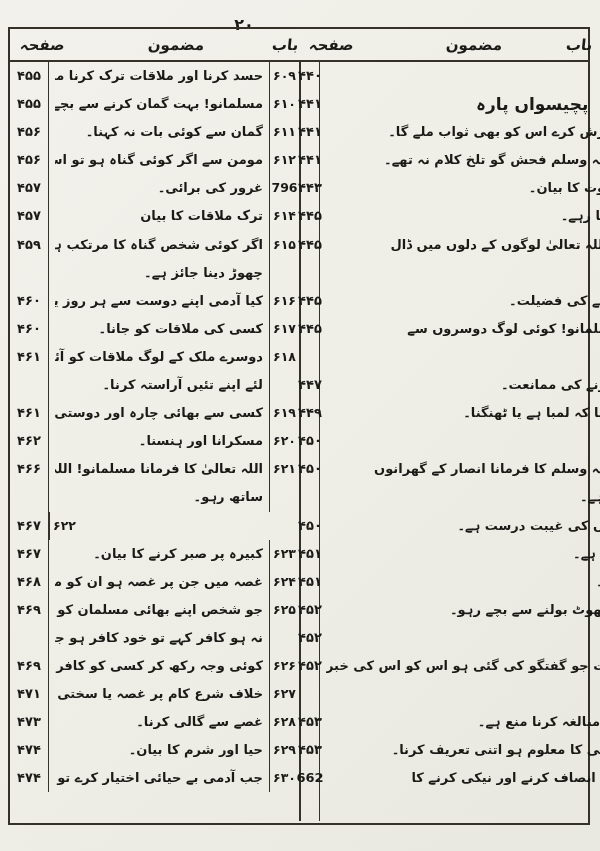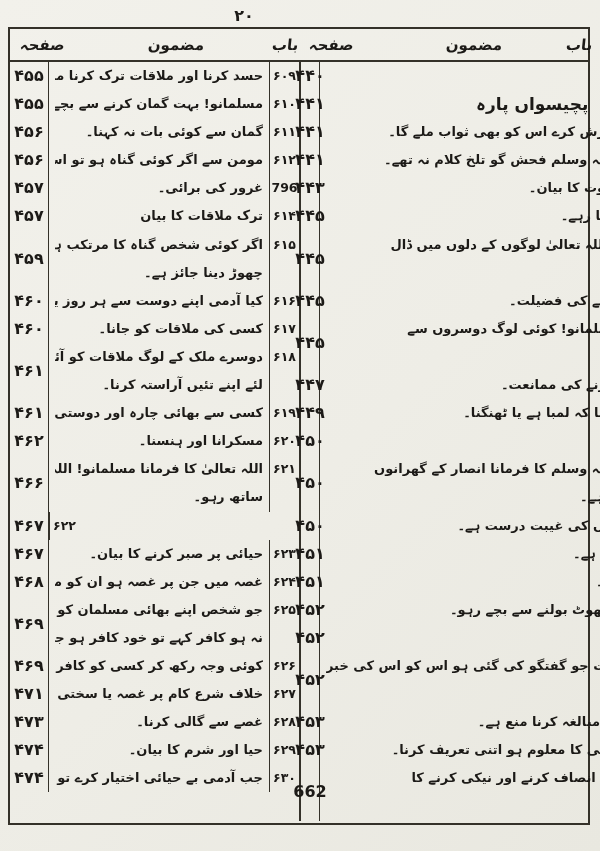--- a/index.html
+++ b/index.html
@@ -8,21 +8,21 @@
     background:#e8e7e1;
     font-family:"DejaVu Sans", sans-serif;
     position:relative;
     overflow:hidden;
   }
   .canvas{
     position:absolute;inset:0;
     background:linear-gradient(135deg,#f2f1eb 0%,#eeede6 55%,#e9e8e0 100%);
   }
   .top-page-num{
-    position:absolute;top:6px;left:0;width:488px;
+    position:absolute;top:15px;left:0;width:488px;
     text-align:center;
     font-size:16px;font-weight:bold;color:#1c1a17;
   }
   .toc-table{
     position:absolute;left:8px;top:27px;
     width:582px;height:798px;
     border:2px solid #343129;
     box-sizing:border-box;
     background:transparent;
   }
@@ -46,22 +46,22 @@
     display:flex;flex-direction:row;
     height:calc(100% - 35px);
     --lh:28.1px;
   }
   .half{box-sizing:border-box;}
   .half-left{width:291px;border-right:2px solid #343129;}
   .half-right{flex:1;}
   .row{display:flex;flex-direction:row;align-items:stretch;}
   .cell{box-sizing:border-box;}
   .safha-cell{
-    display:flex;flex-direction:column;justify-content:center;align-items:center;
-    font-size:16px;font-weight:bold;color:#1c1a17;
+    display:flex;flex-direction:column;justify-content:flex-start;align-items:center;
+    font-size:13px;font-weight:bold;color:#1c1a17;
   }
   .safha-cell div{height:var(--lh);line-height:var(--lh);}
   .half-left .safha-cell{width:39px;border-right:1.5px solid #343129;}
   .half-right .safha-cell{width:19px;border-right:1.5px solid #343129;}
   .bab-cell{
     display:flex;flex-direction:column;justify-content:flex-start;align-items:center;
     font-size:12.5px;font-weight:bold;color:#1c1a17;
   }
   .bab-cell div{height:var(--lh);line-height:var(--lh);}
   .half-left .bab-cell{width:30px;border-left:1.5px solid #343129;}
@@ -252,21 +252,21 @@
             </div>
             <div class="cell bab-cell">
               <div>۶۲۲</div>
             </div>
           </div>
           <div class="row entry">
             <div class="cell safha-cell">
               <div>۴۶۷</div>
             </div>
             <div class="cell text-cell">
-              <div class="line">حیائی پر صبر کرنے کا بیان۔</div>
+              <div class="line">کبیرہ پر صبر کرنے کا بیان۔</div>
             </div>
             <div class="cell bab-cell">
               <div>۶۲۳</div>
             </div>
           </div>
           <div class="row entry">
             <div class="cell safha-cell">
               <div>۴۶۸</div>
             </div>
             <div class="cell text-cell">

